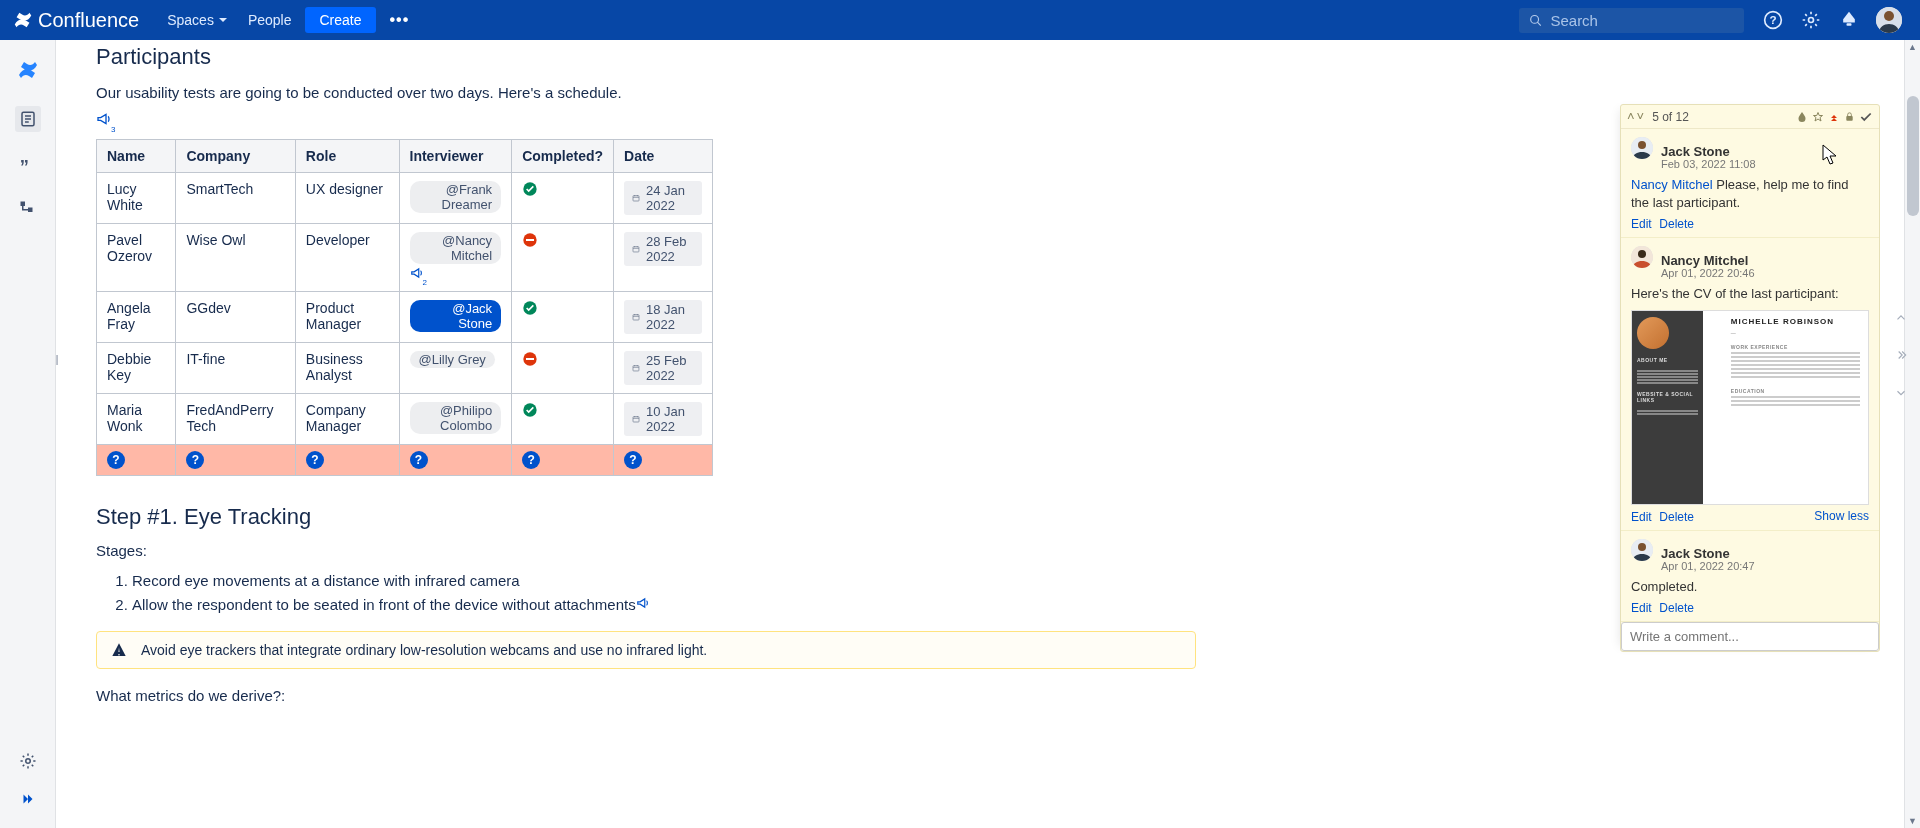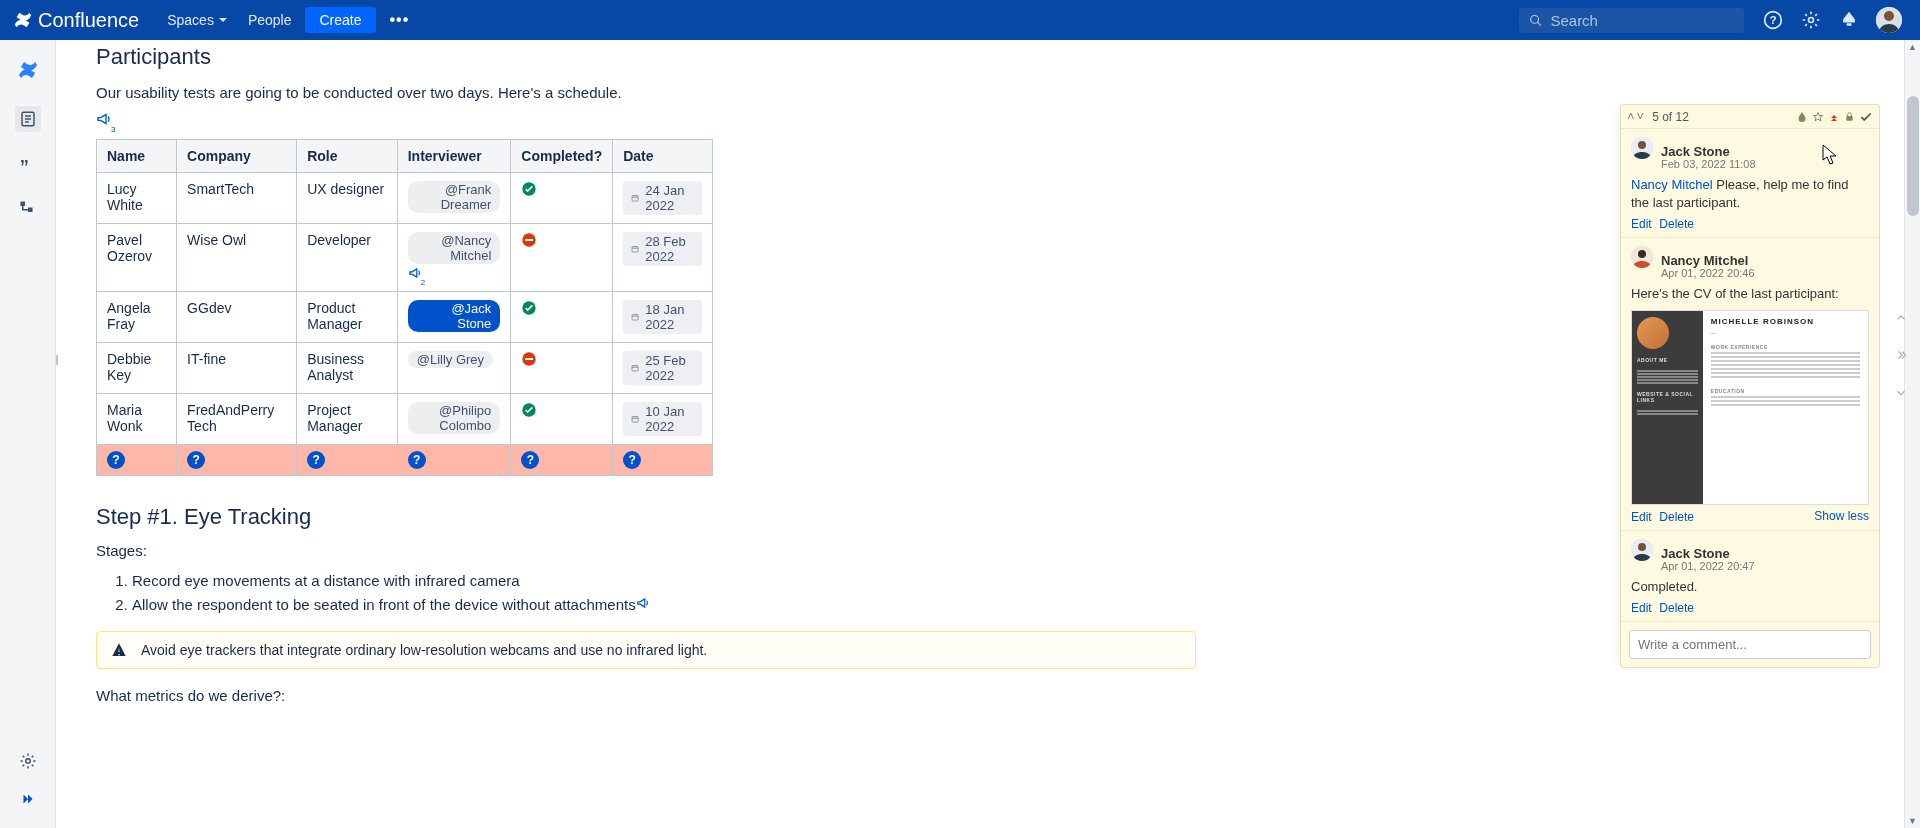--- a/index.html
+++ b/index.html
@@ -59,32 +59,32 @@
 .comment:last-of-type{border-bottom:none;}
 .c-head{display:flex; gap:8px; align-items:flex-end;}
 .c-head .avatar{width:22px;height:22px; margin:0;}
 .c-name{font-weight:700; font-size:13px; color:#333;}
 .c-date{font-size:11px; color:#777; margin-left:30px; margin-top:-1px;}
 .c-body{margin-top:6px; font-size:13px; line-height:1.4; color:#333;}
 .c-body a{color:#0052CC; text-decoration:none;}
 .c-actions{margin-top:4px;}
 .c-actions a{color:#0052CC; font-size:12px; text-decoration:none; margin-right:4px;}
 .c-show{color:#0052CC; font-size:12px; float:right; cursor:pointer;}
-.cv-thumb{margin-top:6px; width:100%; height:195px; border:1px solid #ddd; background:#fff; display:flex; font-size:6px; color:#444;}
+.cv-thumb{margin-top:6px; width:100%; height:195px; border:1px solid #ddd; background:#fff; display:flex; font-size:6px; color:#444;gap:20px;}
 .cv-left{width:30%; background:#3c3c3c; color:#ddd; padding:6px 5px; display:flex; flex-direction:column; gap:6px;}
 .cv-av{width:32px;height:32px;border-radius:50%;background:linear-gradient(135deg,#e39a5a,#c27030); margin-bottom:2px;}
 .cv-sec{font-size:5px; font-weight:bold; letter-spacing:.5px;}
 .cv-line{height:2px;background:#888;margin:1px 0;}
 .cv-right{flex:1; padding:6px 8px; display:flex; flex-direction:column; gap:4px;}
 .cv-name{font-size:8px; font-weight:bold; letter-spacing:1px; color:#222;}
 .cv-job{font-size:5px; color:#888;}
 .cv-block{margin-top:4px;}
 .cv-label{font-size:5px; font-weight:bold; color:#888; letter-spacing:.5px;}
 .cv-rlines div{height:2px; background:#ccc; margin:2px 0;}
-.c-input{margin:8px; }
+.c-input{}
 .c-input input{width:100%; padding:6px 8px; border:1px solid #ccc; border-radius:3px; font-size:13px; background:#fff;}
 
 
 .side-carets{position:absolute; right:12px; top:310px; display:flex; flex-direction:column; gap:24px; color:#A5ADBA; z-index:6;}
 .side-caret{cursor:pointer;}
 
 
 .vscroll{position:absolute; right:0; top:40px; bottom:0; width:16px; background:#F4F5F7; border-left:1px solid #e0e2e5;}
 .vscroll .thumb{position:absolute; top:56px; left:2px; width:12px; height:120px; background:#C1C7D0; border-radius:6px;}
 .vscroll .arrow{position:absolute; left:3px; color:#6B778C; font-size:9px;}
@@ -307,21 +307,21 @@
                 <line x1="3" y1="10" x2="21" y2="10" stroke="#6B778C" stroke-width="2"></line>
                 <line x1="8" y1="3" x2="8" y2="7" stroke="#6B778C" stroke-width="2"></line>
                 <line x1="16" y1="3" x2="16" y2="7" stroke="#6B778C" stroke-width="2"></line>
               </svg>
               <span>25 Feb 2022</span>
             </span></td>
       </tr>
       <tr>
         <td>Maria Wonk</td>
         <td>FredAndPerry Tech</td>
-        <td>Project Manager</td>
+        <td>Company Manager</td>
         <td><span class="mention">@Philipo Colombo</span></td>
         <td>
             <svg width="16" height="16" viewBox="0 0 24 24">
               <circle cx="12" cy="12" r="10" fill="#00875A"></circle>
               <path d="M7 12l3 3 7-7" stroke="#fff" stroke-width="2.5" fill="none"></path>
             </svg>
           </td>
         <td><span class="datechip">
               <svg width="12" height="12" viewBox="0 0 24 24">
                 <rect x="3" y="5" width="18" height="16" rx="2" fill="none" stroke="#6B778C" stroke-width="2"></rect>

